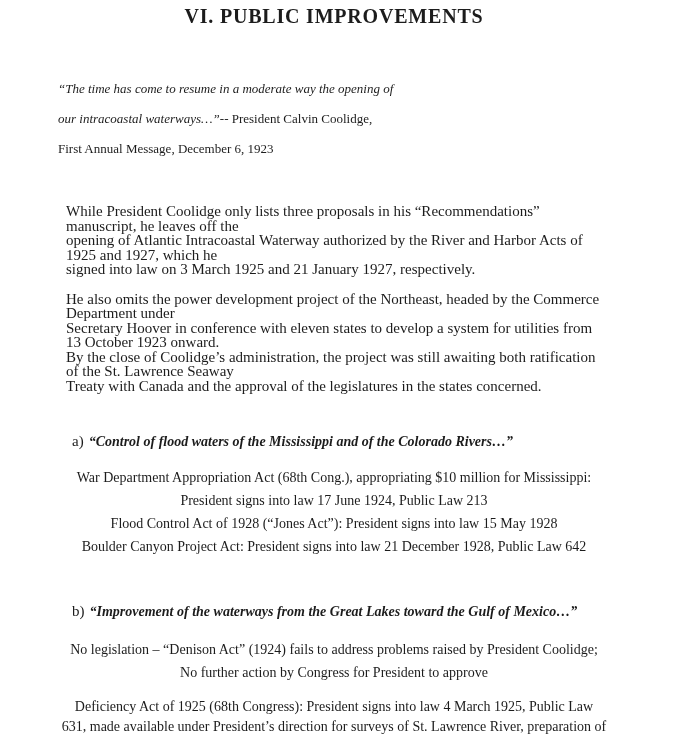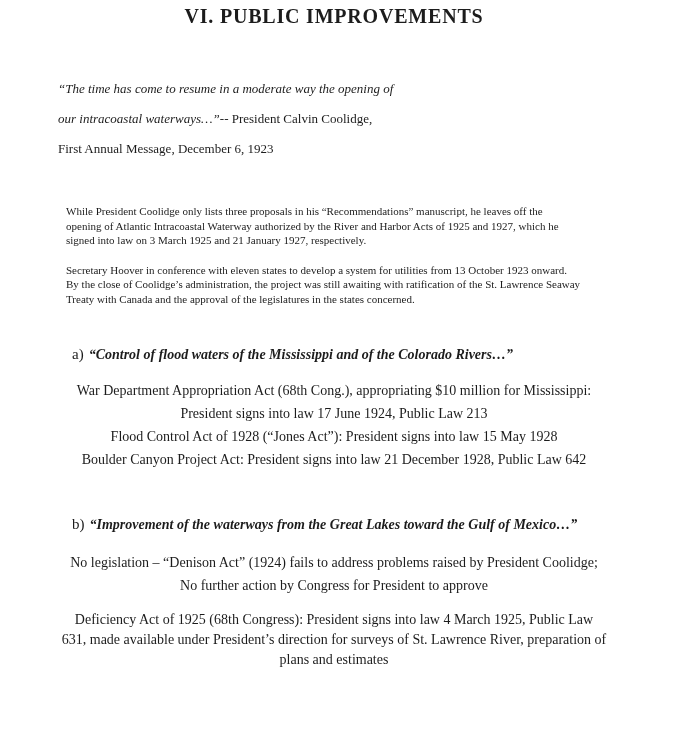--- a/index.html
+++ b/index.html
@@ -25,21 +25,21 @@
 
   .quote {
     margin: 46px 44px 0 58px;
     font-size: 13px;
     line-height: 30px;
   }
   .quote .it { font-style: italic; }
 
   .para {
     margin: 0 58px 0 66px;
-    font-size: 11px;
+    font-size: 15px;
     line-height: 14.5px;
   }
   .para-1 { margin-top: 40px; }
   .para-2 { margin-top: 15px; }
 
   .sec-head { margin-left: 72px; line-height: 19px; }
   .sec-head .sec-label { font-size: 15px; }
   .sec-head .sec-quote {
     font-size: 14px;
     font-weight: bold;
@@ -74,22 +74,23 @@
     <div>First Annual Message, December 6, 1923</div>
   </div>
 
   <div class="para para-1">
     <div>While President Coolidge only lists three proposals in his “Recommendations” manuscript, he leaves off the</div>
     <div>opening of Atlantic Intracoastal Waterway authorized by the River and Harbor Acts of 1925 and 1927, which he</div>
     <div>signed into law on 3 March 1925 and 21 January 1927, respectively.</div>
   </div>
 
   <div class="para para-2">
+    <div>He also omits the power development project of the Northeast, headed by the Commerce Department under</div>
     <div>Secretary Hoover in conference with eleven states to develop a system for utilities from 13 October 1923 onward.</div>
-    <div>By the close of Coolidge’s administration, the project was still awaiting with ratification of the St. Lawrence Seaway</div>
+    <div>By the close of Coolidge’s administration, the project was still awaiting both ratification of the St. Lawrence Seaway</div>
     <div>Treaty with Canada and the approval of the legislatures in the states concerned.</div>
   </div>
 
   <div class="sec-head head-a">
     <span class="sec-label">a)</span><span class="sec-quote">“Control of flood waters of the Mississippi and of the Colorado Rivers…”</span>
   </div>
 
   <div class="acts acts-a">
     <div>
       <span class="act-name">War Department Appropriation Act</span><span> (68th Cong.), appropriating $10 million for Mississippi:</span>

